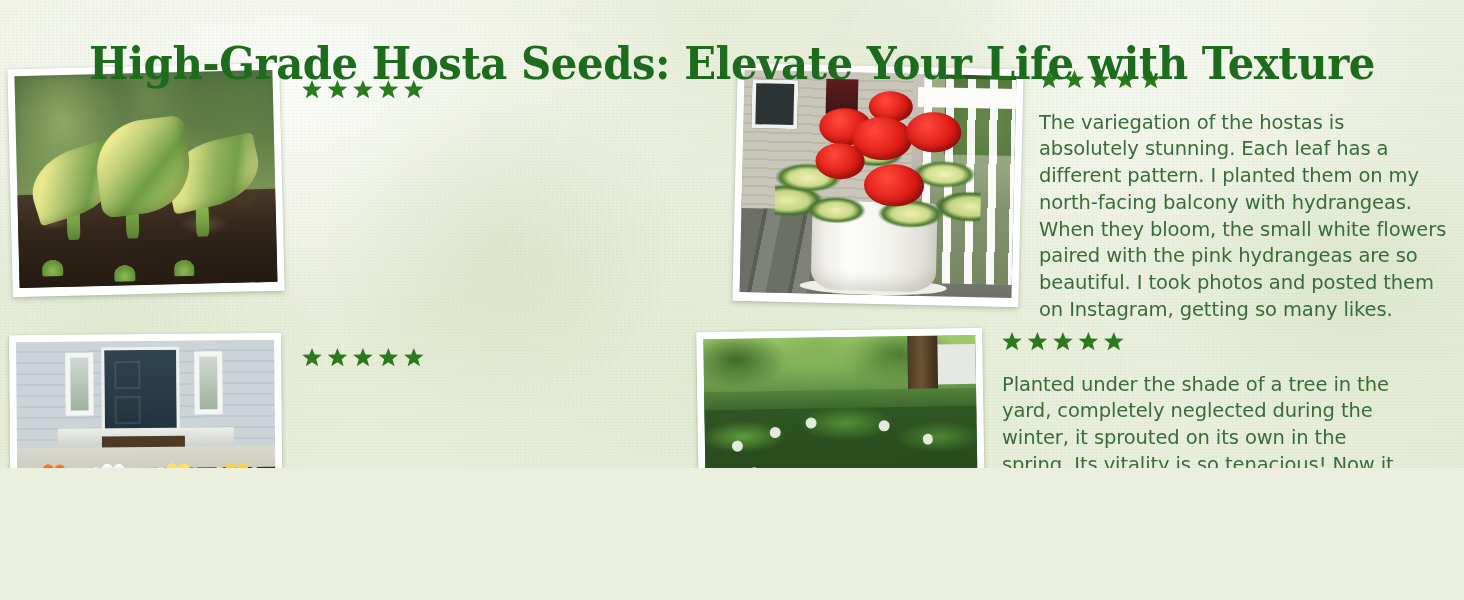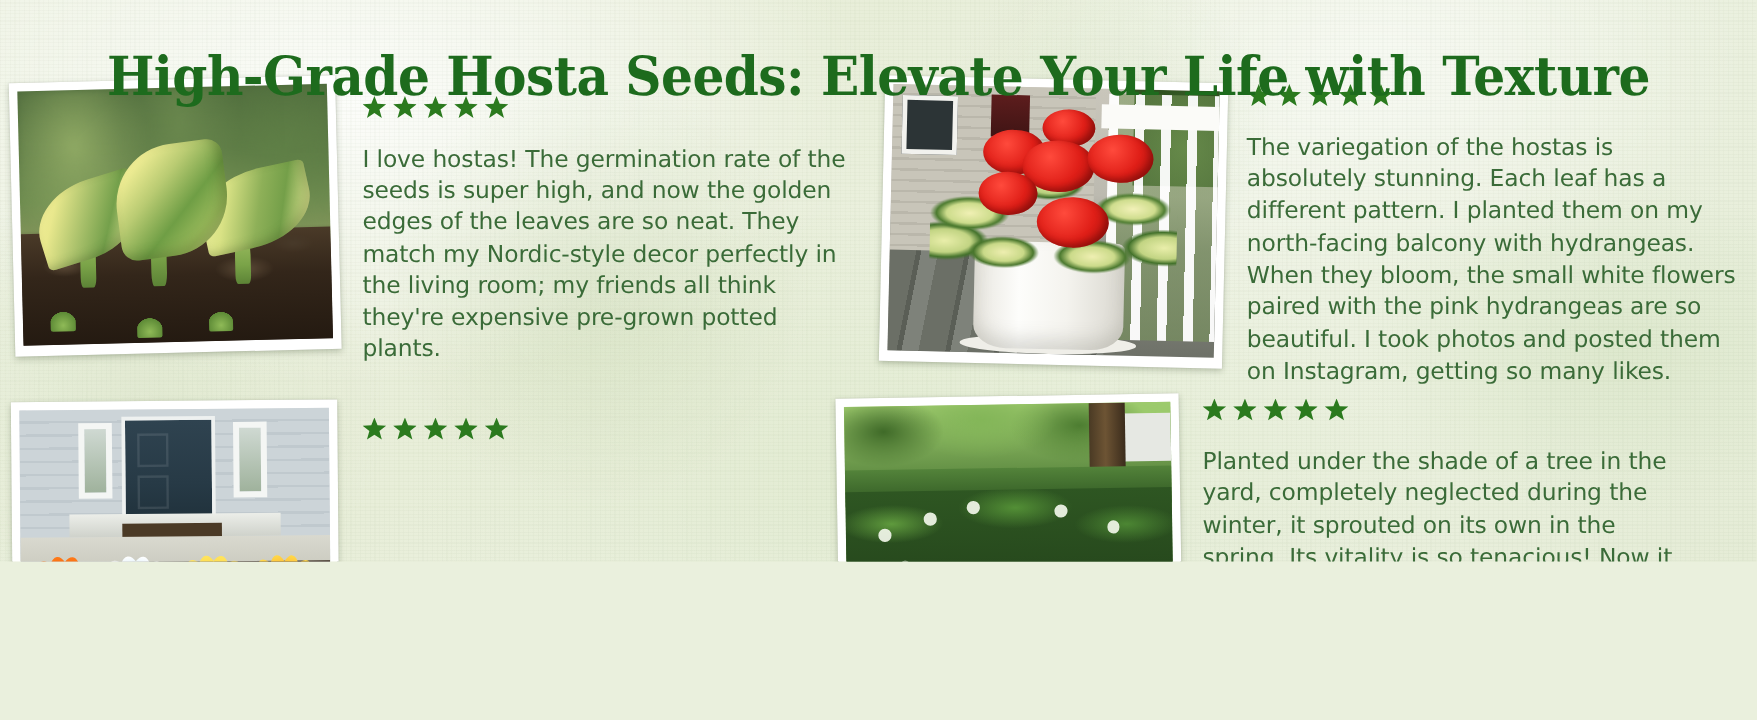--- a/index.html
+++ b/index.html
@@ -436,21 +436,20 @@
         </div>
       </div>
       <div class="review-body">
         <div class="stars">
           <span class="star"></span>
           <span class="star"></span>
           <span class="star"></span>
           <span class="star"></span>
           <span class="star"></span>
         </div>
-        <p class="review-text">I love hostas! The germination rate of the seeds is super high, and now the golden edges of the leaves are so neat. They match my Nordic-style decor perfectly in the living room; my friends all think they're expensive pre-grown potted plants.</p>
       </div>
     </div>
 
     <div class="review r2">
       <div class="photo-frame">
         <div class="photo ph2">
           <div class="siding"></div>
           <div class="window"></div>
           <div class="shutter"></div>
           <div class="greenery"></div>

